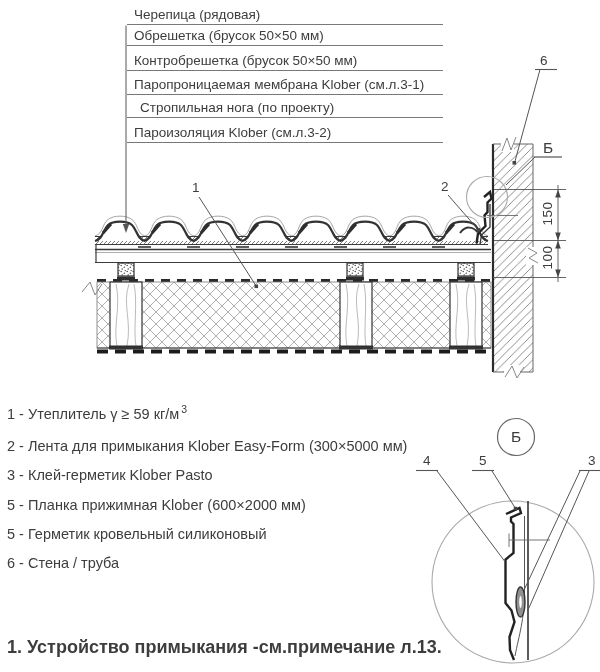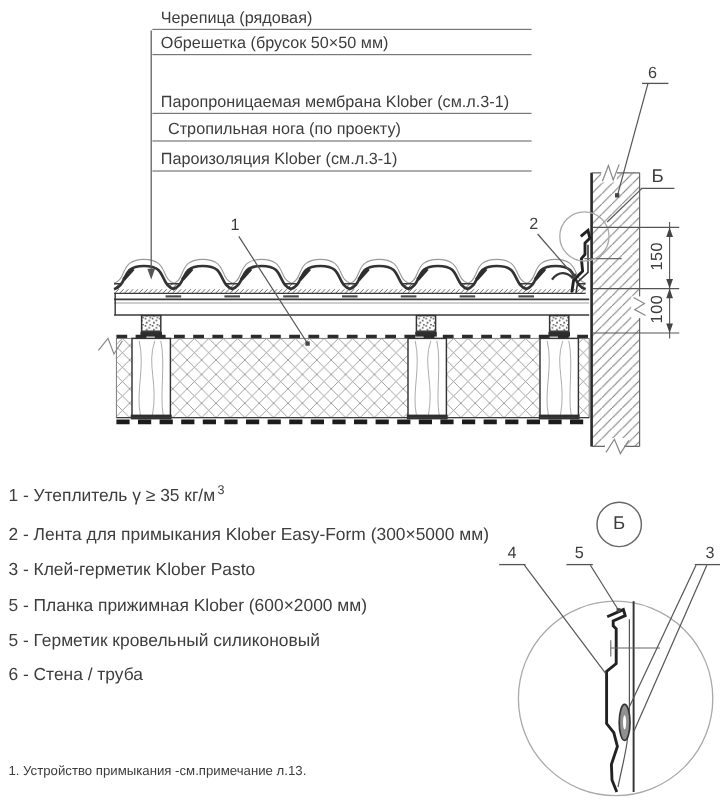--- a/index.html
+++ b/index.html
@@ -15,21 +15,21 @@
     box-sizing:border-box;
   }
   .marker{font-size:13.5px;}
   .marker-big{font-size:15.5px;}
   .dim{
     position:absolute;width:40px;text-align:center;font-size:13.5px;
     transform:rotate(-90deg);letter-spacing:0.5px;
   }
   .legend-row{font-size:14.5px;}
   .legend-row sup{font-size:10.5px;margin-left:2px;}
-  .note-row{font-size:11px;}
+  .note-row{font-size:18px;font-weight:bold;}
   .detail-letter{position:absolute;width:22px;text-align:center;font-size:15.5px;}
 </style>
 </head>
 <body>
 
 <div id="canvas">
 
   <svg id="linework" width="600" height="672" viewBox="0 0 600 672">
     <defs>
       <pattern id="hatchWall" patternUnits="userSpaceOnUse" width="8.5" height="8.5">
@@ -213,38 +213,39 @@
       <line x1="437" y1="471" x2="504.5" y2="561" stroke="#555" stroke-width="1"></line>
       <line x1="492" y1="471" x2="515.5" y2="508.5" stroke="#555" stroke-width="1"></line>
       <rect x="513.8" y="506.8" width="3.4" height="3.4" fill="#444"></rect>
       <line x1="580" y1="471" x2="524.5" y2="589" stroke="#555" stroke-width="1"></line>
       <line x1="589" y1="471" x2="528" y2="610" stroke="#555" stroke-width="1"></line>
     </g>
   </svg>
 
   <div class="callout-row" style="top:5px;"><span>Черепица (рядовая)</span></div>
   <div class="callout-row" style="top:26px;"><span>Обрешетка (брусок 50×50 мм)</span></div>
+  <div class="callout-row" style="top:51px;"><span>Контробрешетка (брусок 50×50 мм)</span></div>
   <div class="callout-row" style="top:75px;"><span>Паропроницаемая мембрана Klober (см.л.3-1)</span></div>
   <div class="callout-row" style="top:98px;padding-left:13px;"><span>Стропильная нога (по проекту)</span></div>
-  <div class="callout-row" style="top:123px;"><span>Пароизоляция Klober (см.л.3-1)</span></div>
+  <div class="callout-row" style="top:123px;"><span>Пароизоляция Klober (см.л.3-2)</span></div>
 
   <div class="txt marker" style="left:192px;top:180px;">1</div>
   <div class="txt marker" style="left:441px;top:179px;">2</div>
   <div class="txt marker" style="left:540px;top:53px;">6</div>
   <div class="txt marker-big" style="left:543px;top:139px;">Б</div>
 
   <div class="dim" style="left:527px;top:206px;">150</div>
   <div class="dim" style="left:527px;top:250px;">100</div>
 
   <div class="detail-letter" style="left:505px;top:428px;">Б</div>
   <div class="txt marker" style="left:423px;top:453px;">4</div>
   <div class="txt marker" style="left:479px;top:453px;">5</div>
   <div class="txt marker" style="left:588px;top:453px;">3</div>
 
-  <div class="txt legend-row" style="left:7px;top:403px;"><span>1 - Утеплитель γ ≥ 35 кг/м</span><sup>3</sup></div>
+  <div class="txt legend-row" style="left:7px;top:403px;"><span>1 - Утеплитель γ ≥ 59 кг/м</span><sup>3</sup></div>
   <div class="txt legend-row" style="left:7px;top:438px;text-align:center;">2 - Лента для примыкания Klober Easy-Form (300×5000 мм)</div>
   <div class="txt legend-row" style="left:7px;top:467px;">3 - Клей-герметик Klober Pasto</div>
   <div class="txt legend-row" style="left:7px;top:497px;">5 - Планка прижимная Klober (600×2000 мм)</div>
   <div class="txt legend-row" style="left:7px;top:526px;">5 - Герметик кровельный силиконовый</div>
   <div class="txt legend-row" style="left:7px;top:555px;">6 - Стена / труба</div>
 
   <div class="txt note-row" style="left:7px;top:637px;">1. Устройство примыкания -см.примечание л.13.</div>
 
 </div>
 

